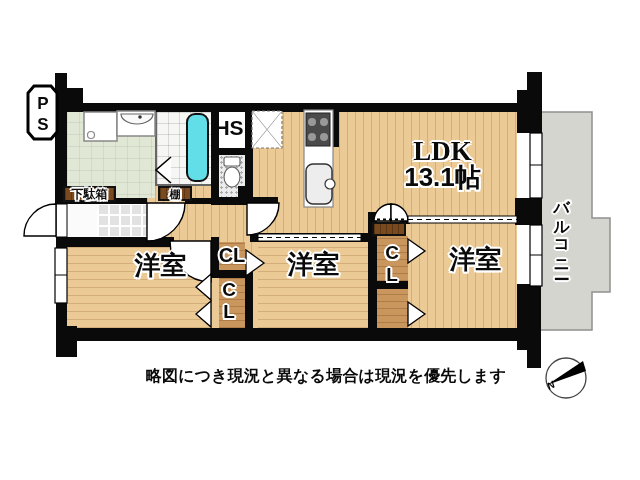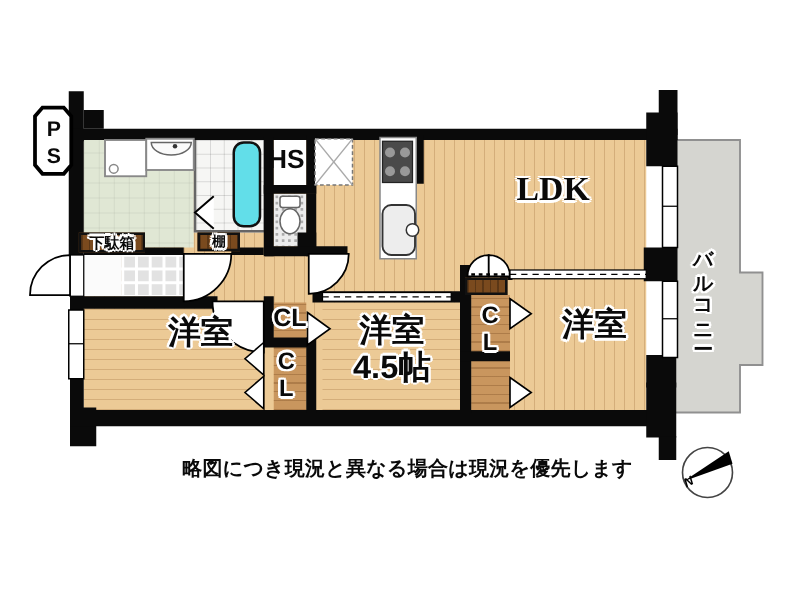--- a/index.html
+++ b/index.html
@@ -189,25 +189,25 @@
       <text x="547" y="389" font-size="10" font-weight="bold" font-style="italic" transform="rotate(-28 550 385)" fill="#000">N</text>
     </g>
   </svg>
 
   <div class="label stack" style="left:32px;top:93px;width:22px;font-size:17px;line-height:21px;">PS</div>
   <div class="label" style="left:212px;top:117px;width:34px;font-size:21px;">HS</div>
   <div class="label halo" style="left:63px;top:188px;width:53px;font-size:12px;">下駄箱</div>
   <div class="label halo" style="left:158px;top:189px;width:34px;font-size:11px;">棚</div>
 
   <div class="label halo" style="left:385px;top:137px;width:115px;font-size:27px;font-family:Liberation Serif, serif;">LDK</div>
+  <div class="label halo" style="left:385px;top:164px;width:115px;font-size:26px;">13.1帖</div>
 
   <div class="label halo" style="left:98px;top:252px;width:125px;font-size:26px;">洋室</div>
 
   <div class="label halo" style="left:256px;top:251px;width:115px;font-size:26px;">洋室</div>
-  <div class="label halo" style="left:256px;top:280px;width:115px;font-size:26px;">4.5帖</div>
 
   <div class="label halo" style="left:418px;top:246px;width:115px;font-size:26px;">洋室</div>
 
   <div class="label halo" style="left:211px;top:245px;width:42px;font-size:20px;">CL</div>
   <div class="label halo stack" style="left:220px;top:279px;width:18px;font-size:19px;line-height:22px;">CL</div>
   <div class="label halo stack" style="left:383px;top:242px;width:18px;font-size:19px;line-height:22px;">CL</div>
 
   <div class="label halo vert" style="left:553px;top:170px;height:120px;font-size:16px;">バルコニー</div>
 
   <div class="label" style="left:140px;top:368px;width:372px;font-size:16px;letter-spacing:0.2px;">略図につき現況と異なる場合は現況を優先します</div>

